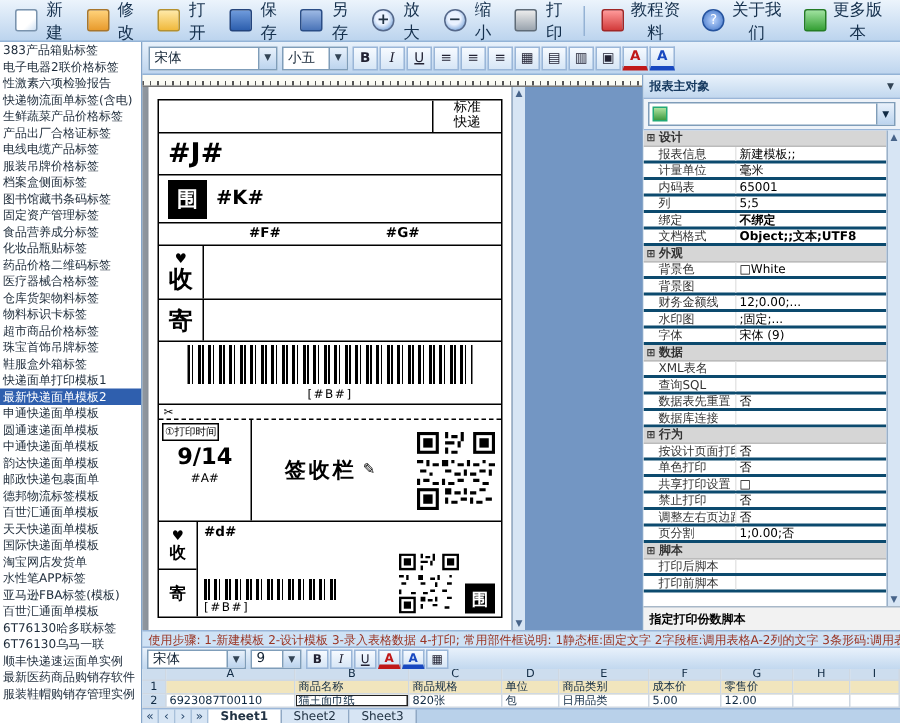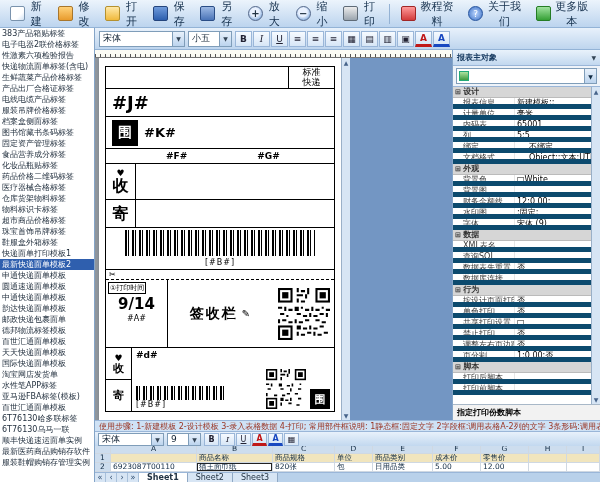--- a/index.html
+++ b/index.html
@@ -95,37 +95,37 @@
   .r10{flex:1;border-bottom:none;}
   .r10l{width:26px;flex:none;border-right:1px solid #000;display:flex;flex-direction:column;}
   .r10l>div{flex:1;display:flex;flex-direction:column;align-items:center;justify-content:center;font-size:11px;font-weight:bold;line-height:1;}
   .r10l>div:first-child{border-bottom:1px solid #000;}
   .r10m{flex:1;padding:2px 4px;display:flex;flex-direction:column;justify-content:space-between;}
   .fd{font-size:9px;font-weight:bold;}
   .r10r{width:72px;flex:none;display:flex;align-items:flex-end;justify-content:center;gap:4px;padding:2px;}
   .qr{background:#fff;display:block;}
 
   
-  .rpanel{width:148px;flex:none;background:#eef3f9;border-left:1px solid #85a5c8;display:flex;flex-direction:column;font-size:8px;}
+  .rpanel{width:172px;flex:none;background:#eef3f9;border-left:1px solid #85a5c8;display:flex;flex-direction:column;font-size:8px;}
   .rp-head{height:16px;flex:none;display:flex;align-items:center;padding:0 4px;font-weight:bold;color:#173a60;
            background:linear-gradient(#e9f2fb,#c2d8ef);border-bottom:1px solid #9ab6d8;}
   .rp-head .hdarr{margin-left:auto;font-size:6px;color:#345;}
   .rp-combo{height:16px;flex:none;margin:2px 3px;background:#fff;border:1px solid #7f9db9;display:flex;align-items:center;padding-left:2px;gap:2px;}
   .rp-combo .objic{width:10px;height:10px;background:linear-gradient(#aee29f,#3f9b3f);border:1px solid #2a7;flex:none;}
   .rp-combo .arr{margin-left:auto;width:12px;height:100%;background:linear-gradient(#e8f1fb,#bcd4ee);border-left:1px solid #7f9db9;
            font-size:6px;display:flex;align-items:center;justify-content:center;}
   .rp-body{flex:1;min-height:0;display:flex;background:#fff;border-top:1px solid #9ab6d8;}
   .rp-rows{flex:1;overflow:hidden;}
-  .prow{height:11px;display:flex;border-bottom:5px solid #0c4a6e;line-height:10px;}
+  .prow{height:11px;display:flex;border-bottom:2px solid #0c4a6e;line-height:10px;}
   .prow .pl{width:62px;flex:none;padding-left:10px;border-right:1px solid #e6e6e6;color:#333;white-space:nowrap;overflow:hidden;}
   .prow .pv{flex:1;padding-left:2px;white-space:nowrap;overflow:hidden;color:#000;}
   .prow.cat{background:#d6d6d6;font-weight:bold;border-bottom:1px solid #bbb;}
   .prow.cat .pl{width:auto;border:none;padding-left:2px;}
   .prow.cat .pl::before{content:"⊞ ";font-size:7px;}
-  .prow.bold-val .pv{font-weight:normal;margin-left:12px;}
+  .prow.bold-val .pv{font-weight:bold;}
   .rp-scroll{width:9px;flex:none;background:#d7e5f4;border-left:1px solid #9ab0c8;display:flex;flex-direction:column;
              justify-content:space-between;align-items:center;font-size:6px;color:#47648a;padding:1px 0;}
   .rp-desc{height:16px;flex:none;background:#f2f2f2;border-top:1px solid #a8b8c8;font-weight:bold;padding:2px 4px;color:#000;}
 
   
   .instr{height:11px;flex:none;background:#cfe2f5;color:#993322;font-size:8px;line-height:11px;padding-left:4px;
          white-space:nowrap;overflow:hidden;border-top:1px solid #9ab6d8;}
   .sheetbar{height:15px;flex:none;display:flex;align-items:center;gap:3px;padding:0 3px;
          background:linear-gradient(#e8f1fb,#c2d8ef);border-top:1px solid #9ab6d8;}
   .sheetbar .combo{height:13px;} .sheetbar .sbtn{height:13px;width:15px;font-size:8px;}

